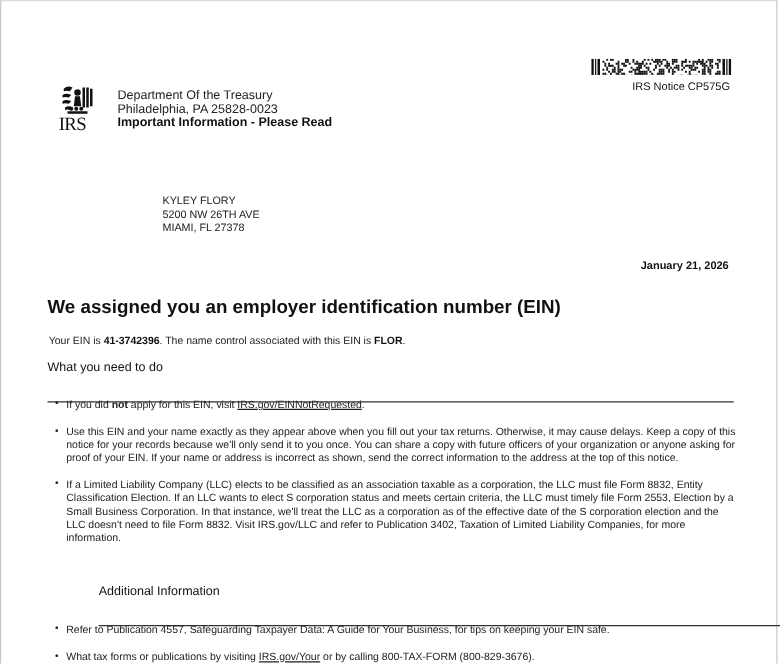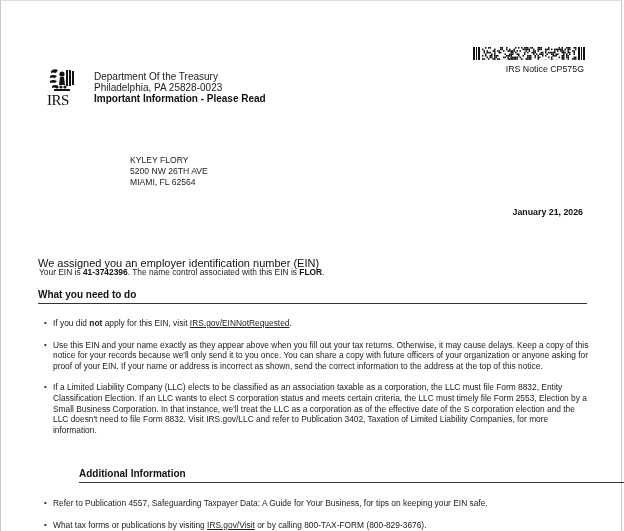--- a/index.html
+++ b/index.html
@@ -36,30 +36,30 @@
     .notice-id {
       position: absolute; right: 37px; top: 63px; font-size: 8.8px; font-weight: normal; color: #111;
     }
     .recipient {
       position: absolute; left: 93px; top: 154px; font-size: 8.6px; line-height: 11px; color: #222; margin-left: 36px;
     }
     .date {
       position: absolute; right: 38px; top: 206px; font-size: 8.8px; font-weight: bold; color: #111;
     }
     .main-title {
-      position: absolute; left: 37px; top: 256px; font-size: 11px; font-weight: normal; color: #111;
+      position: absolute; left: 37px; top: 236px; font-size: 15px; font-weight: bold; color: #111;
       margin: 0;
     }
     .ein-line {
       position: absolute; left: 38px; top: 266px; font-size: 8.4px; color: #222;
     }
     .ein-line b { color: #111; }
     .section-head {
-      position: absolute; left: 37px; width: 549px; font-size: 10px; font-weight: bold; color: #111;
-      border-bottom: 1.5px solid #333; padding-bottom: 3px;
+      position: absolute; left: 37px; width: 549px; font-size: 10px; font-weight: normal; color: #111;
+      border-bottom: 1.5px solid #333; padding-bottom: 21px;
     }
     .sec1 { top: 288px; }
     .sec2 { top: 467px; margin-left: 41px; }
     ul.bullets {
       position: absolute; left: 38px; width: 550px; margin: 0; padding: 0; list-style: none;
       font-size: 8.4px; line-height: 10.6px; color: #222;
     }
     ul.bullets li { position: relative; padding-left: 14px; margin-bottom: 11px; }
     ul.bullets li .dot {
       position: absolute; left: 5px; top: 0; font-size: 8px;
@@ -353,21 +353,21 @@
         <rect x="102" y="1.6" width="1.5" height="1.6"></rect>
         <rect x="102" y="9.6" width="1.5" height="1.6"></rect>
         <rect x="102" y="11.2" width="1.5" height="1.6"></rect>
       </g>
   </svg>
   <div class="notice-id">IRS Notice CP575G</div>
 
   <div class="recipient">
     <div>KYLEY FLORY</div>
     <div>5200 NW 26TH AVE</div>
-    <div>MIAMI, FL 62564</div>
+    <div>MIAMI, FL 27378</div>
   </div>
 
   <div class="date">January 21, 2026</div>
 
   <h1 class="main-title">We assigned you an employer identification number (EIN)</h1>
 
   <div class="ein-line">
     <span>Your EIN is </span><b>41-3742396</b><span>. The name control associated with this EIN is </span><b>FLOR</b><span>.</span>
   </div>
 
@@ -390,17 +390,17 @@
 
   <div class="section-head sec2">Additional Information</div>
 
   <ul class="bullets list2">
     <li>
       <span class="dot">•</span>
       <span>Refer to Publication 4557, Safeguarding Taxpayer Data: A Guide for Your Business, for tips on keeping your EIN safe.</span>
     </li>
     <li>
       <span class="dot">•</span>
-      <span>What tax forms or publications by visiting </span><span class="link">IRS.gov/Visit</span><span> or by calling 800-TAX-FORM (800-829-3676).</span>
+      <span>What tax forms or publications by visiting </span><span class="link">IRS.gov/Your</span><span> or by calling 800-TAX-FORM (800-829-3676).</span>
     </li>
   </ul>
 
 </div>
 
 </body></html>

